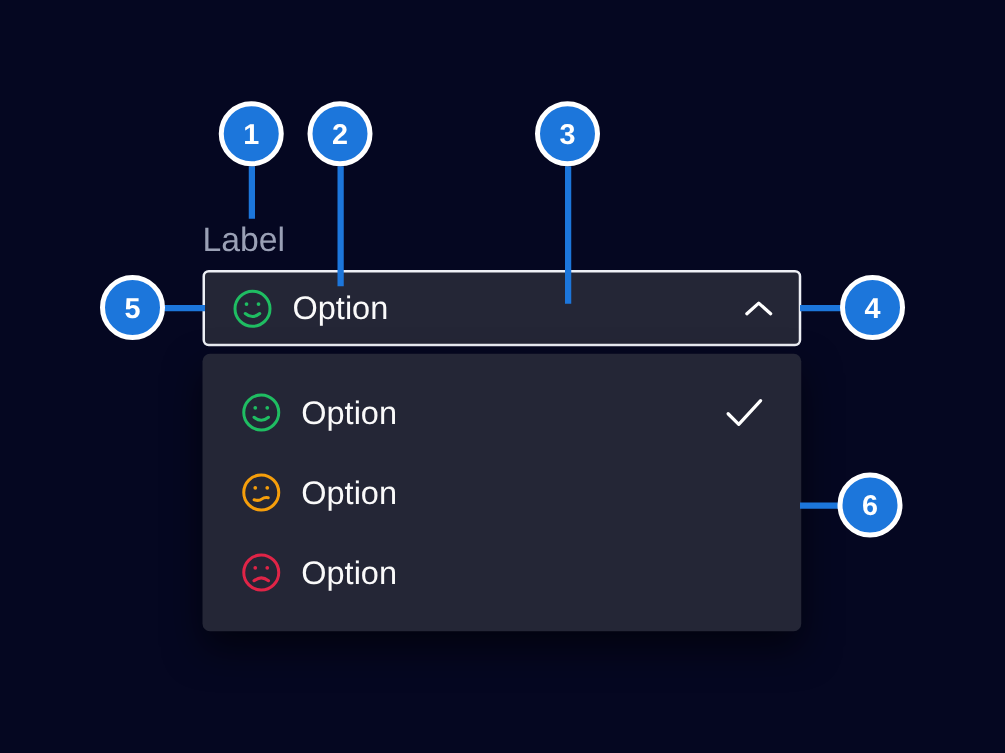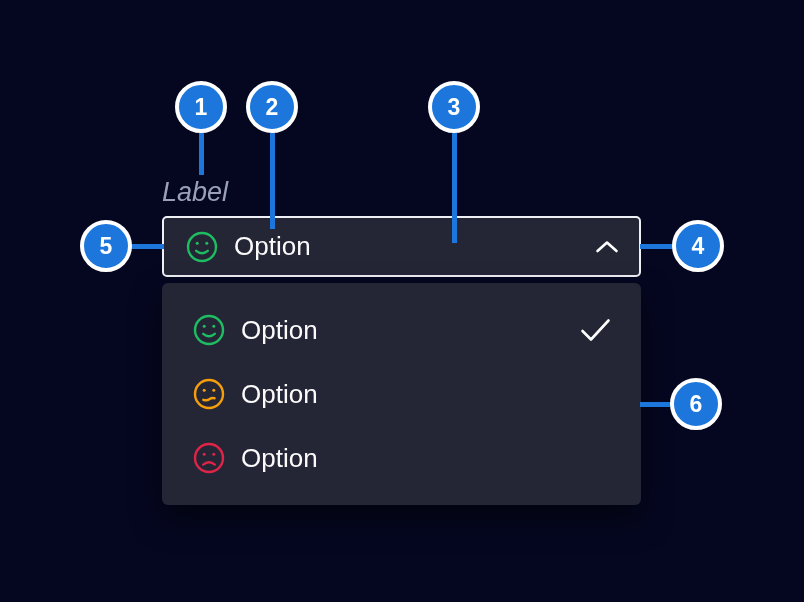--- a/index.html
+++ b/index.html
@@ -9,21 +9,21 @@
   }
   .canvas{
     position:relative;
     width:804px;height:602px;
     background:#050721;
     overflow:hidden;
   }
   
   .field-label{
     position:absolute;left:162px;top:177px;
-    font-size:27px;line-height:30px;color:#9aa0b5;font-style:italic;
+    font-size:27px;line-height:30px;color:#9aa0b5;
   }
   .select-field{
     position:absolute;left:162px;top:216px;
     width:479px;height:61px;box-sizing:border-box;
     background:#242636;border:2px solid #eef0f6;border-radius:5px;
     display:flex;align-items:center;
     padding:0 20px 0 21px;gap:15px;
     cursor:pointer;
   }
   .value-text{font-size:26px;color:#fafafa;}

